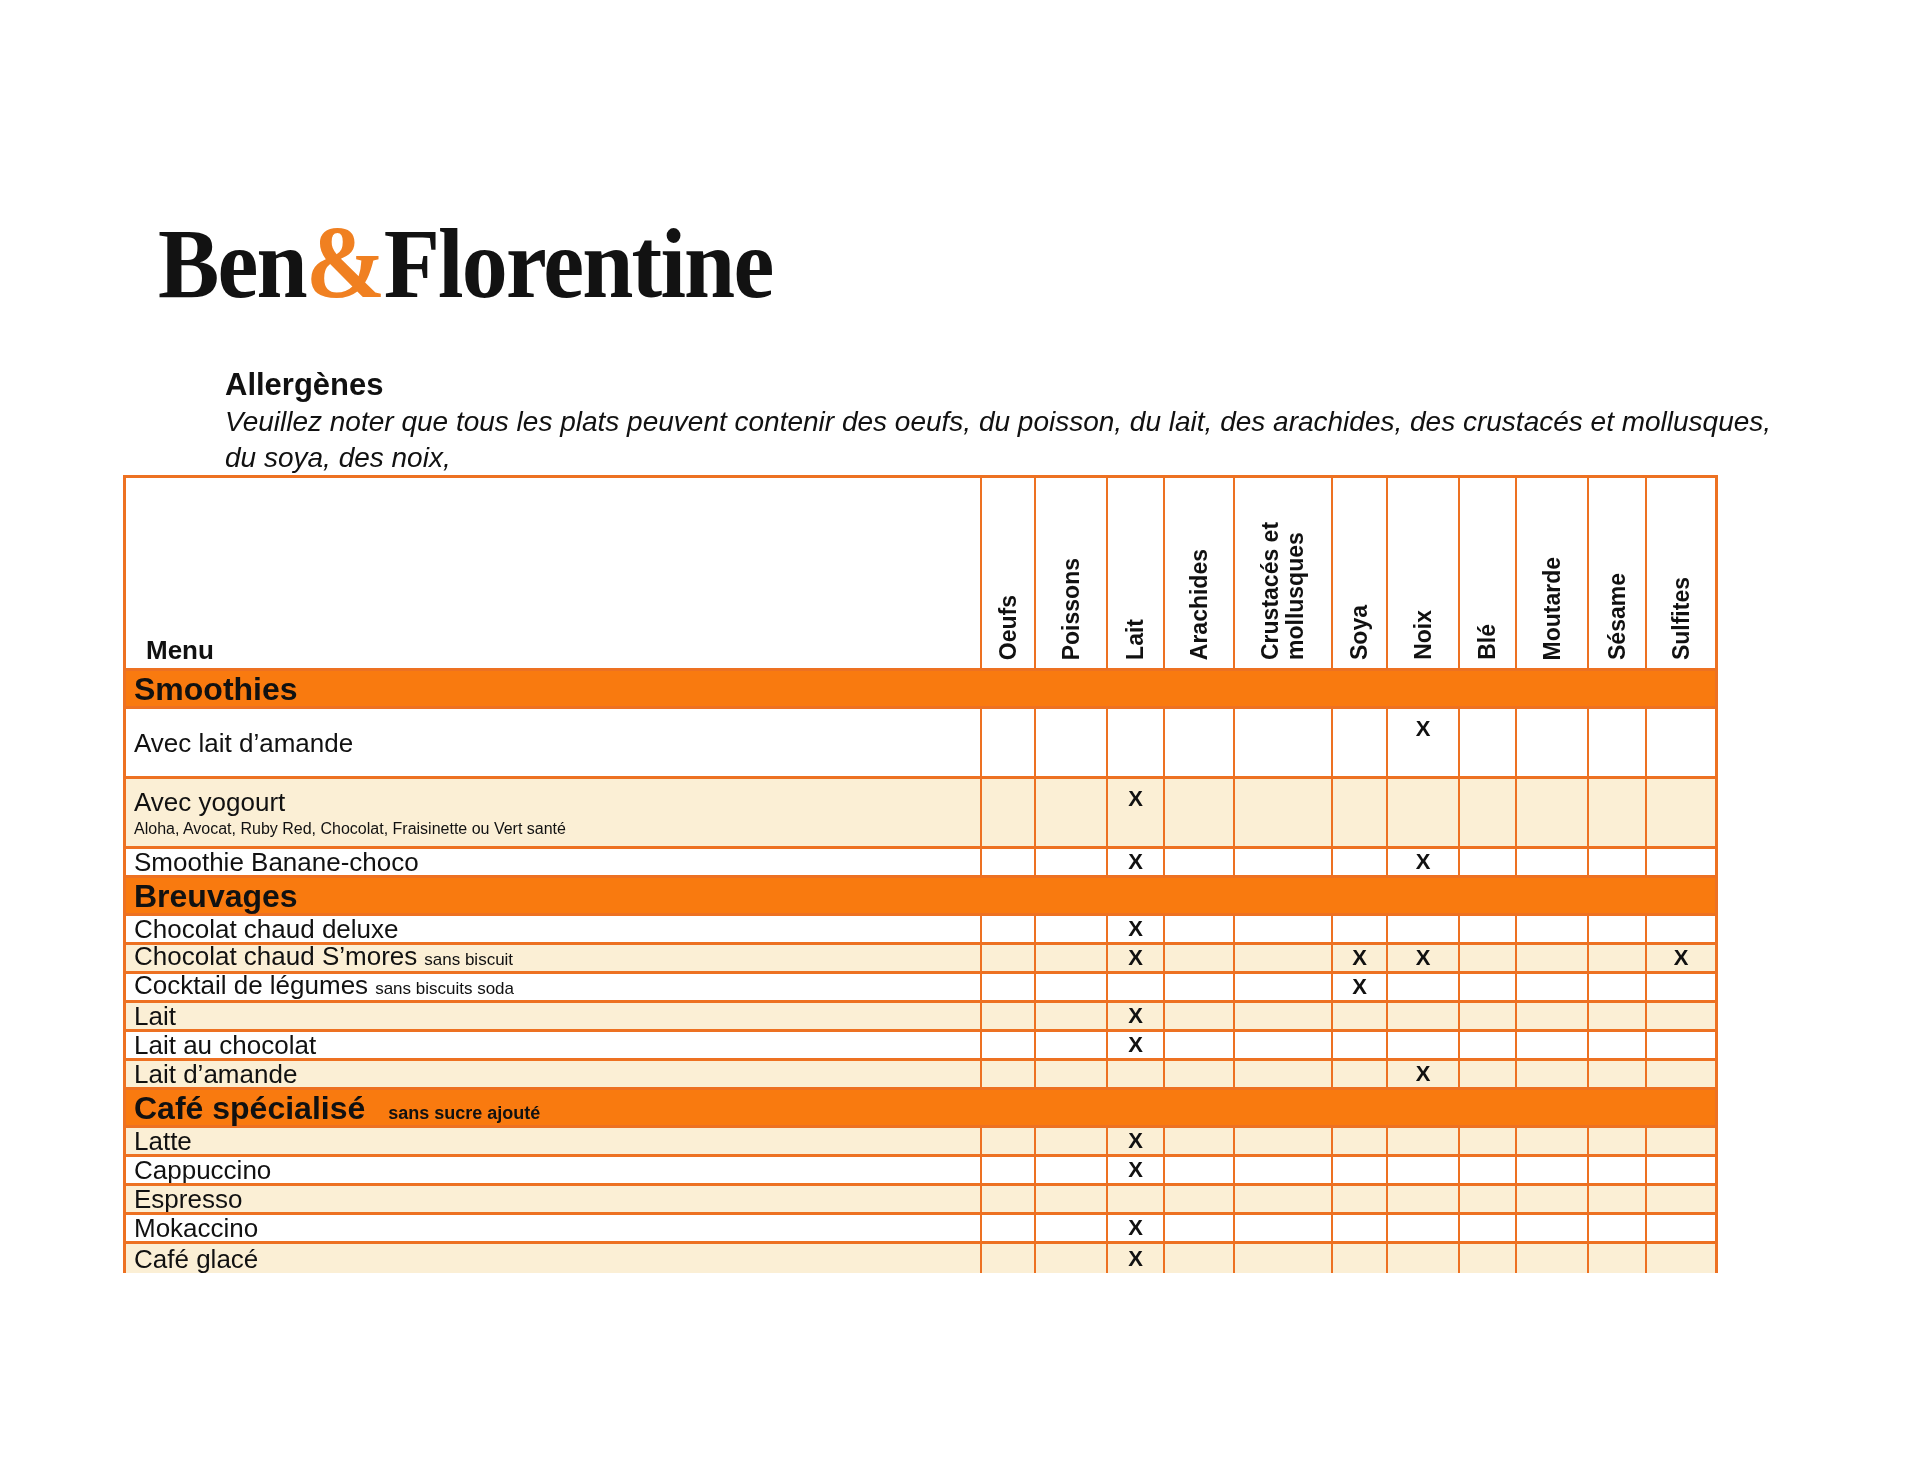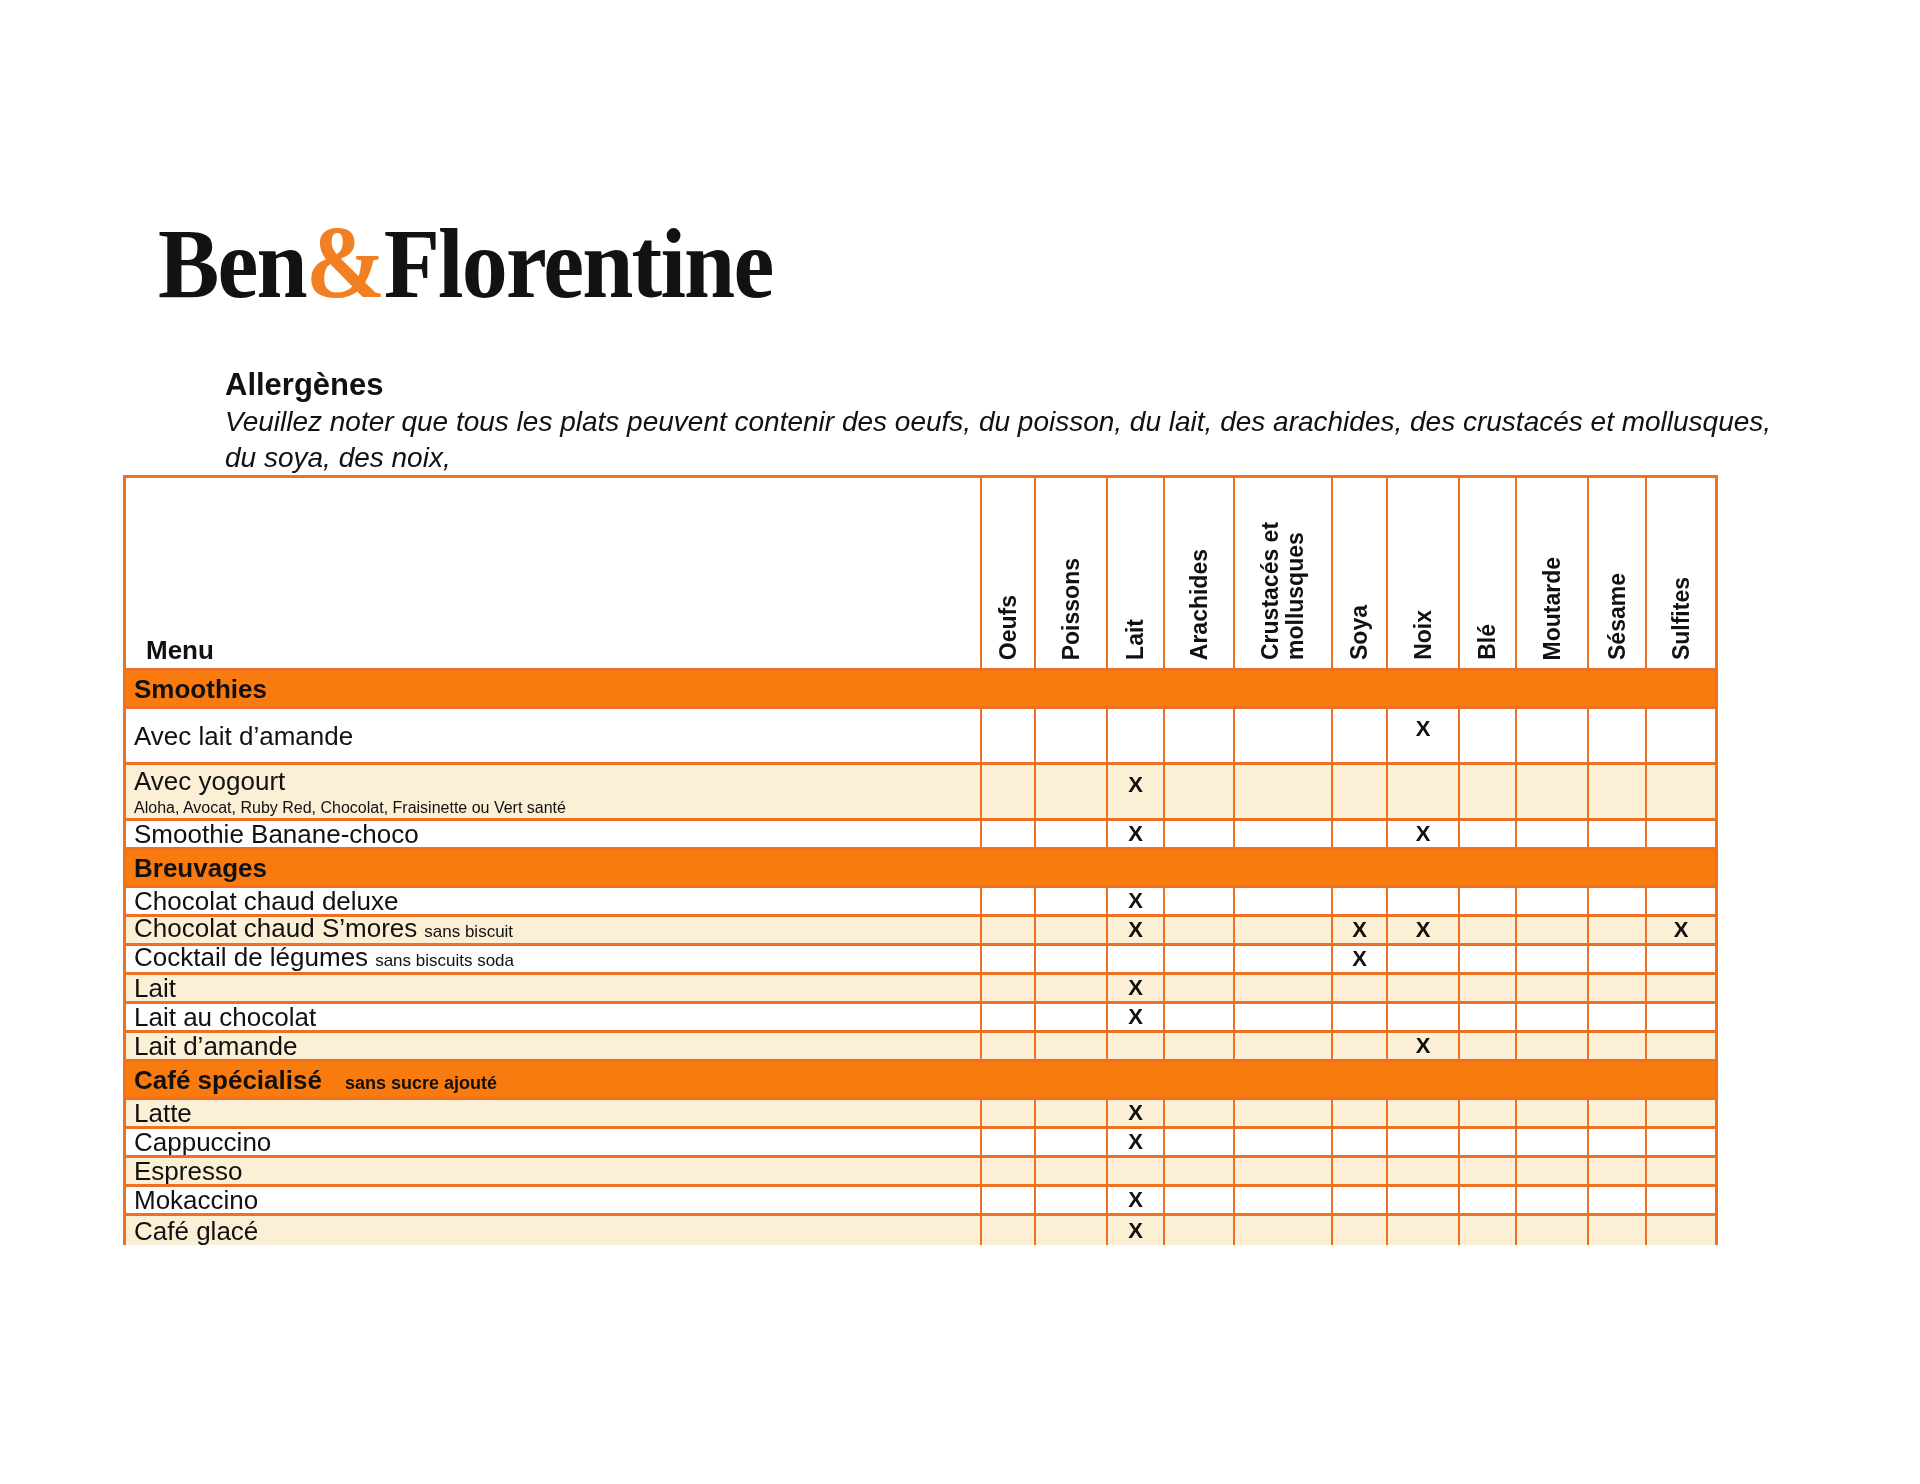--- a/index.html
+++ b/index.html
@@ -50,26 +50,26 @@
   }
   .hcell { display:flex; align-items:flex-end; justify-content:center; padding-bottom:8px; }
   .vtext {
     writing-mode:vertical-rl; transform:rotate(180deg);
     font-weight:bold; font-size:23px; line-height:25px;
     max-height:176px; text-align:left;
   }
   
   .bar-row { height:38px; background:var(--orange); }
   .bar-cell { display:flex; align-items:baseline; height:100%; padding-left:8px; }
-  .bar-label { font-weight:bold; font-size:26px; line-height:36px; }
+  .bar-label { font-weight:bold; font-size:32px; line-height:36px; }
   .bar-suffix { font-weight:bold; font-size:18px; margin-left:23px; }
   
   .data-row { height:29px; background:#ffffff; }
   .data-row.shaded { background:var(--cream); }
-  .data-row.r2 { height:56px; }
+  .data-row.r2 { height:70px; }
   .name-cell {
     display:flex; flex-direction:column; justify-content:center;
     padding-left:8px; overflow:hidden;
   }
   .name-line { font-size:26px; line-height:28px; white-space:nowrap; }
   .item-suffix { font-size:17px; margin-left:7px; }
   .item-subtitle { font-size:16px; line-height:19px; margin-top:3px; white-space:nowrap; }
   .acell { display:flex; justify-content:center; align-items:center; }
   .r2 .acell { align-items:flex-start; padding-top:9px; }
   .xmark { font-weight:bold; font-size:22px; line-height:22px; }

